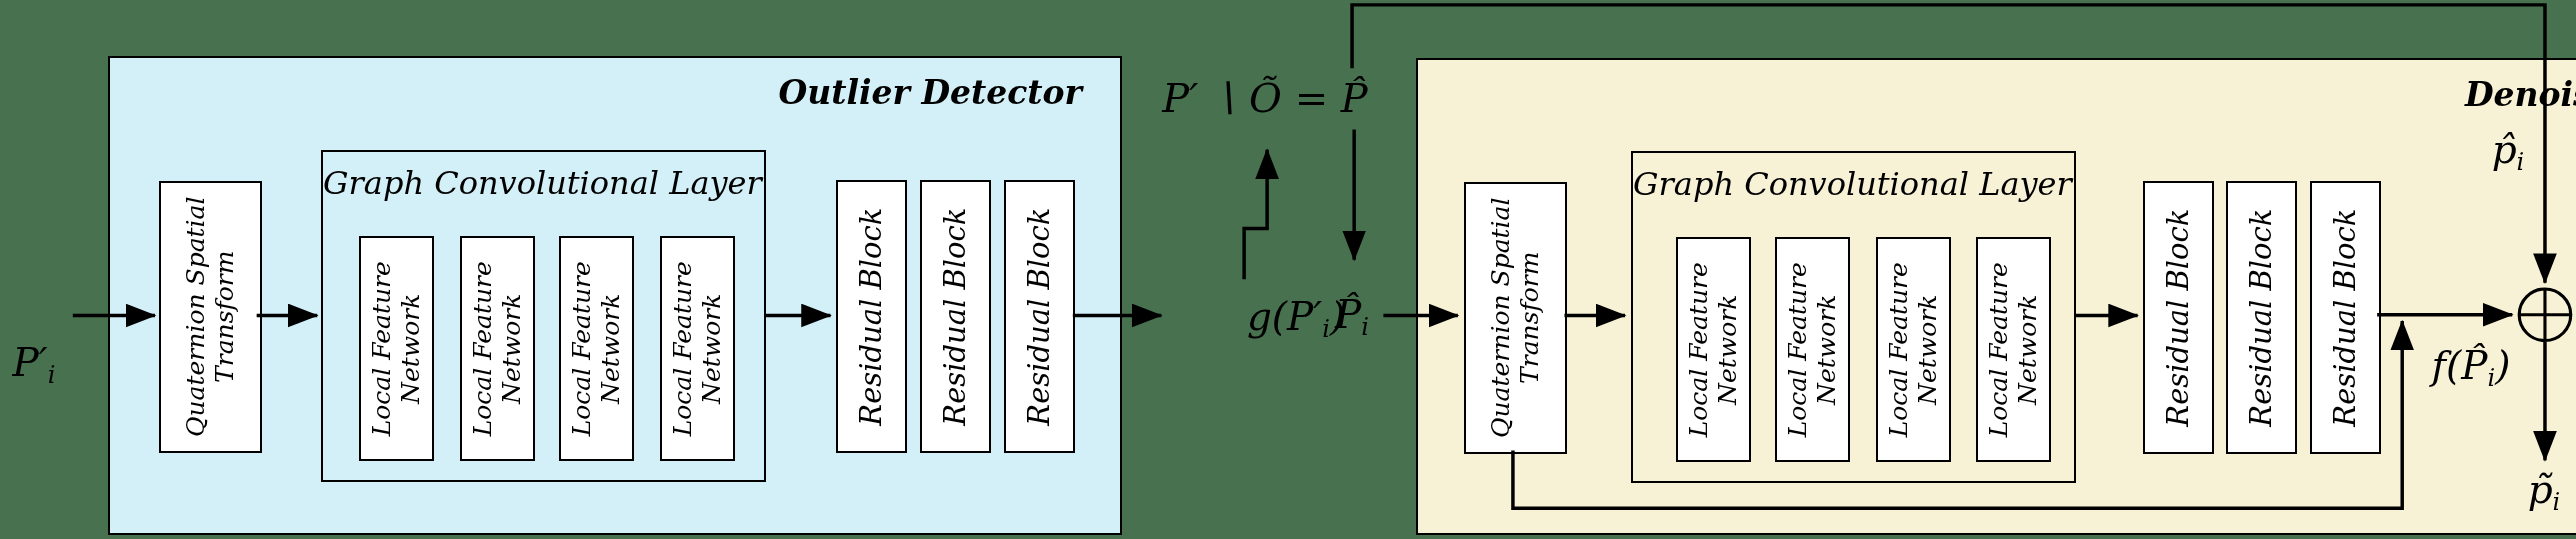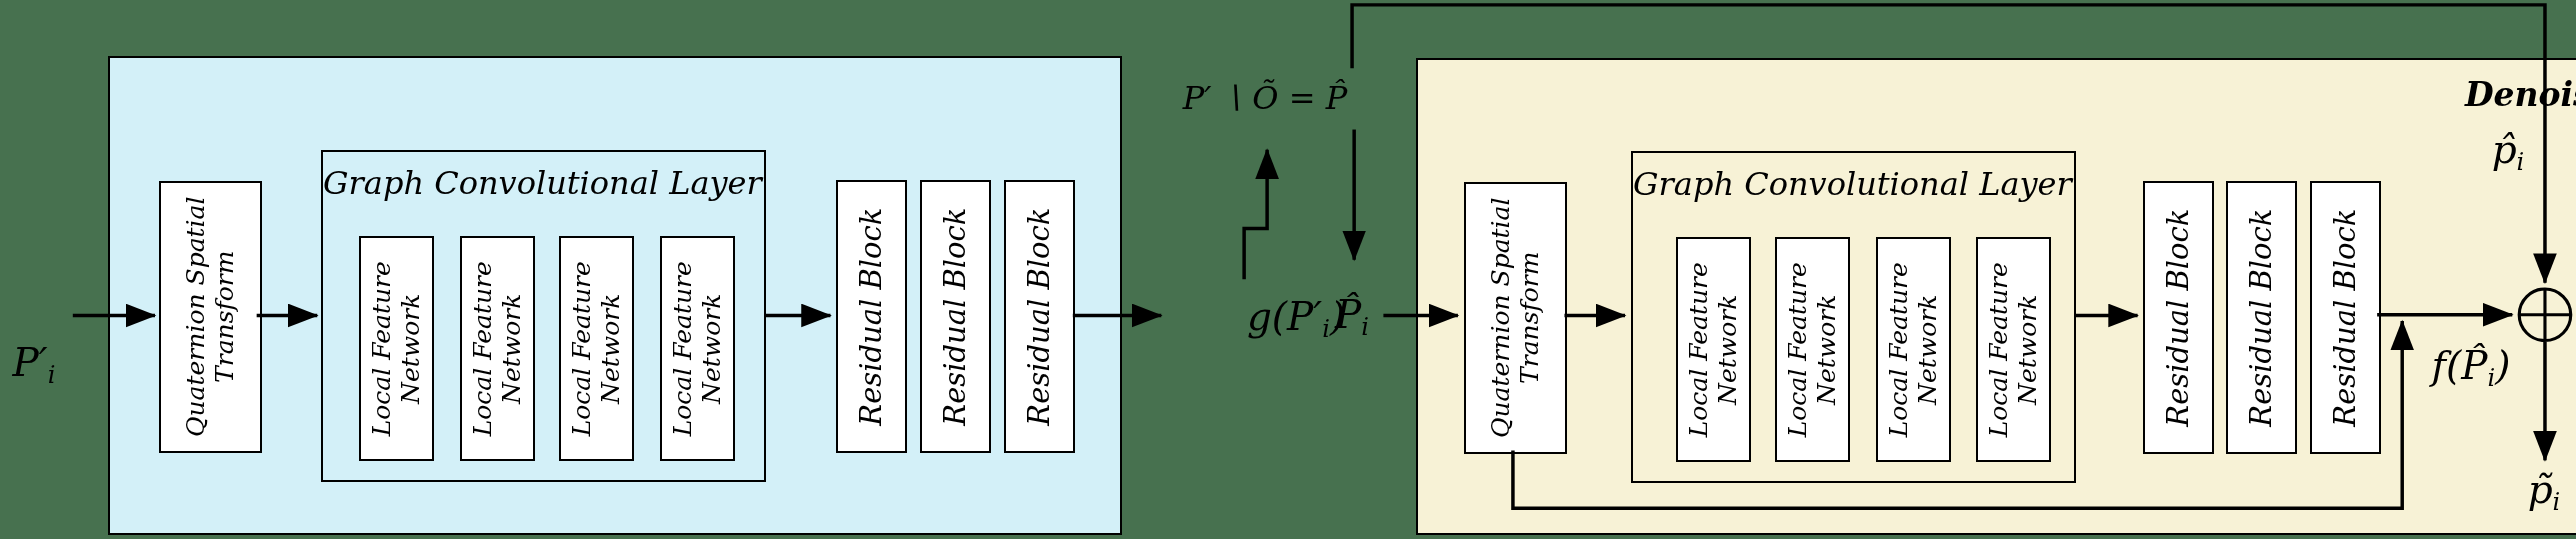--- a/index.html
+++ b/index.html
@@ -41,28 +41,29 @@
   .lfn-box{width:75px; height:225px;}
   .lfn-box .vtext{width:216px; font-size:25px;}
   .rb-box{width:71px; height:273px;}
   .rb-box .vtext{width:265px; font-size:29px;}
   #wires{position:absolute; left:0; top:0; z-index:5; pointer-events:none;}
   .mlabel{
     position:absolute; z-index:6; transform:translate(-50%,-50%);
     font-style:italic; font-size:39px; line-height:1; white-space:nowrap;
   }
   .mlabel .sub{font-size:0.62em; vertical-align:-0.28em;}
-  #set-formula{font-size:32px;}
+  #set-formula{font-size:40px;}
 </style>
 </head>
 <body>
 
 <div id="canvas">
 
   <div class="section" id="outlier-box">
+    <div class="section-title">Outlier Detector</div>
 
     <div class="wbox qst-box" style="left:49px;">
       <div class="vtext">Quaternion Spatial Transform</div>
     </div>
 
     <div class="gcl" style="left:211px; top:92px; width:445px; height:332px;">
       <div class="gcl-title">Graph Convolutional Layer</div>
       <div class="wbox lfn-box" style="left:36px;  top:84px;">
           <div class="vtext">Local Feature Network</div>
         </div>

